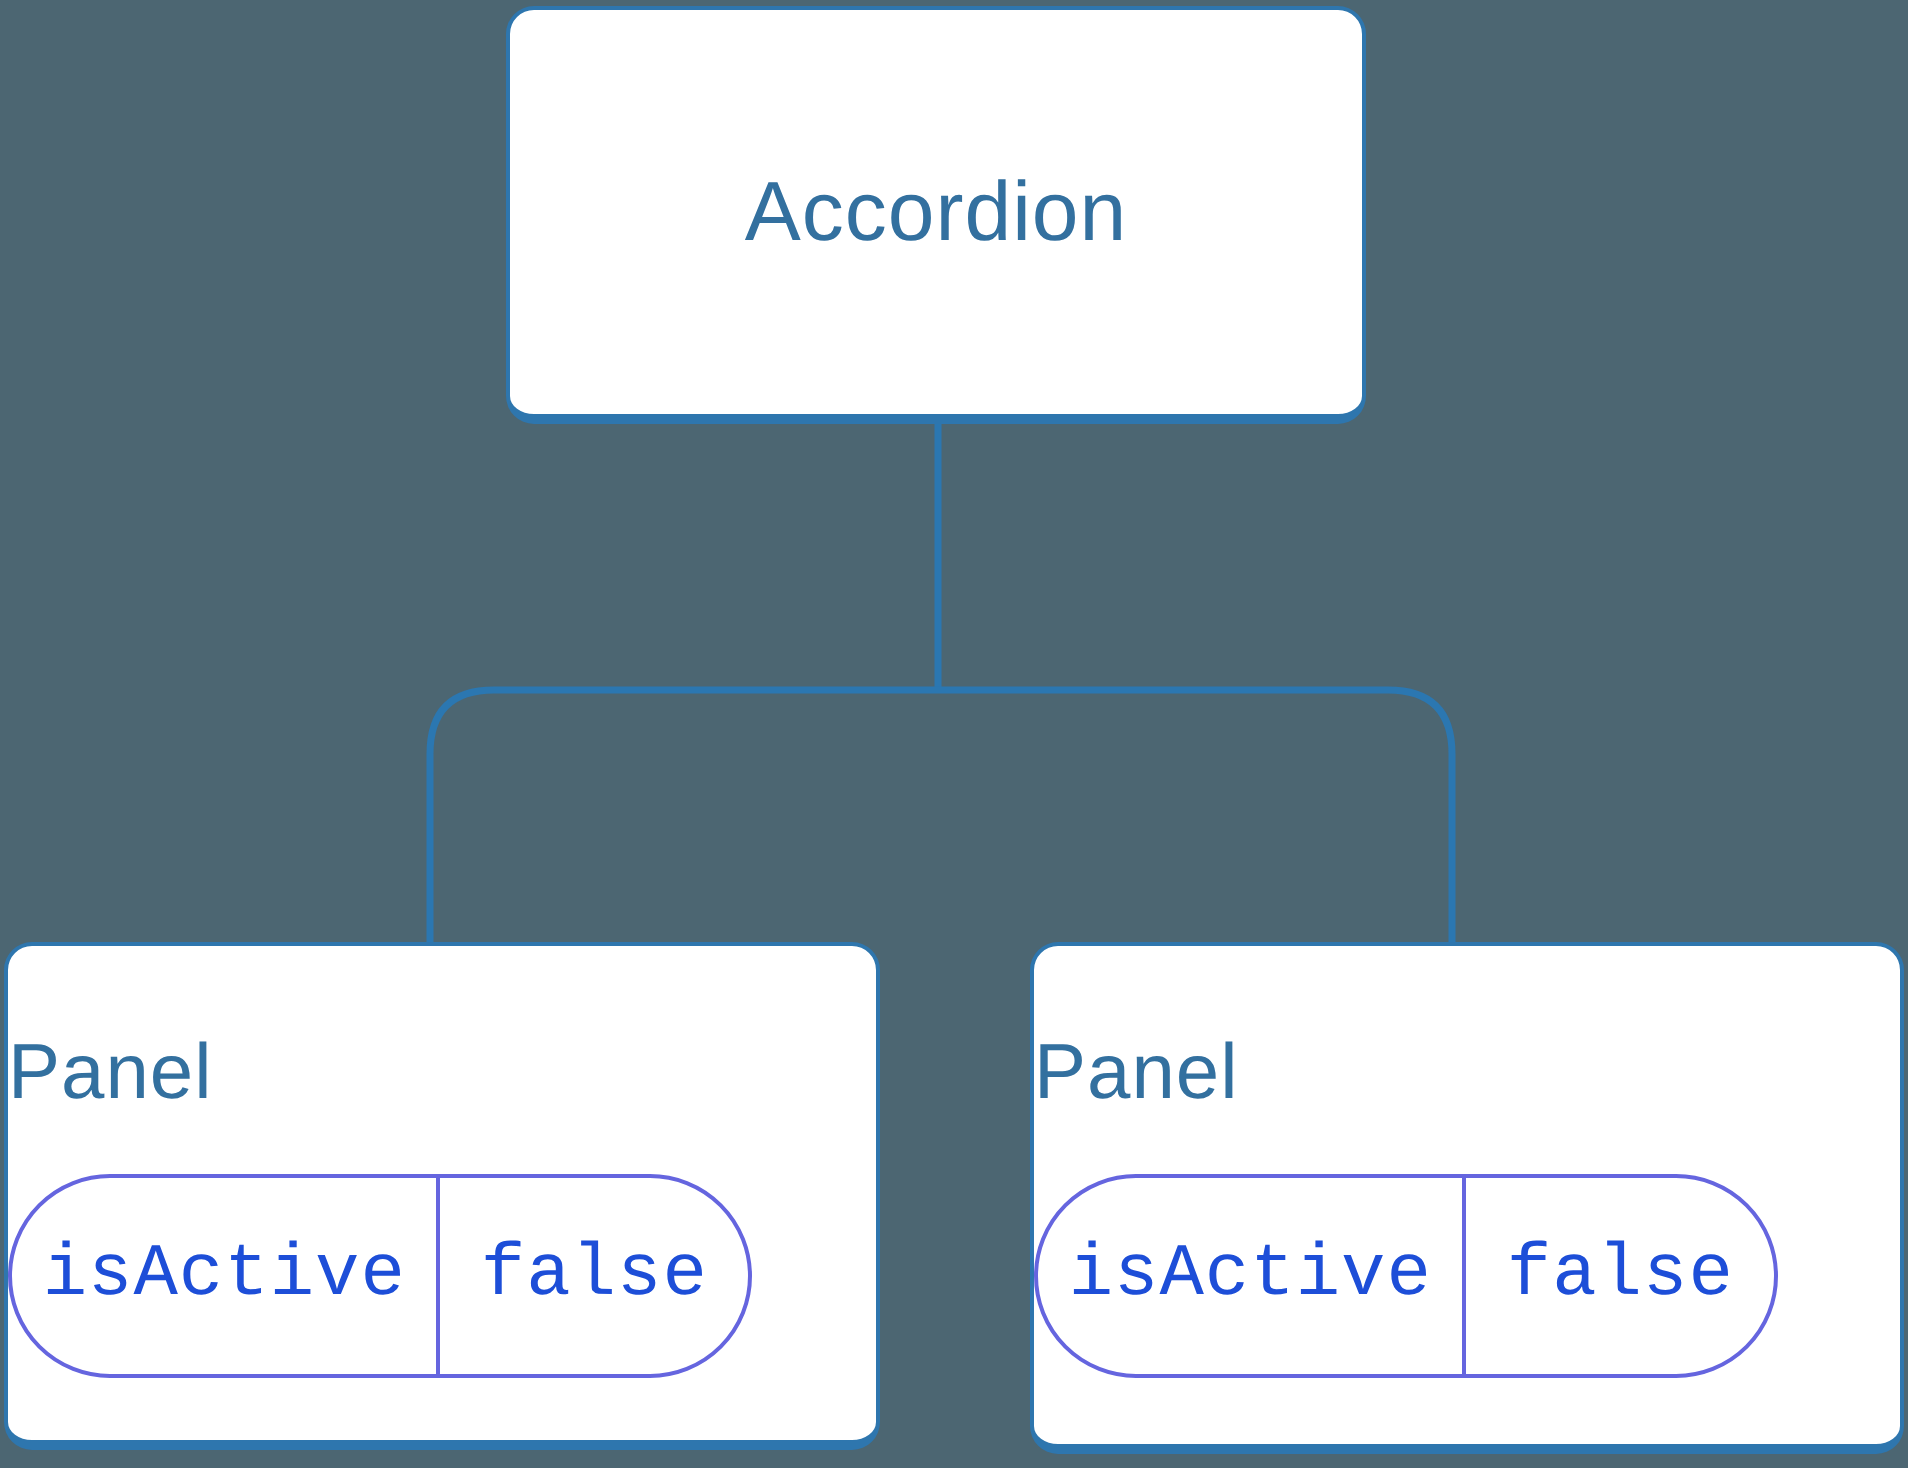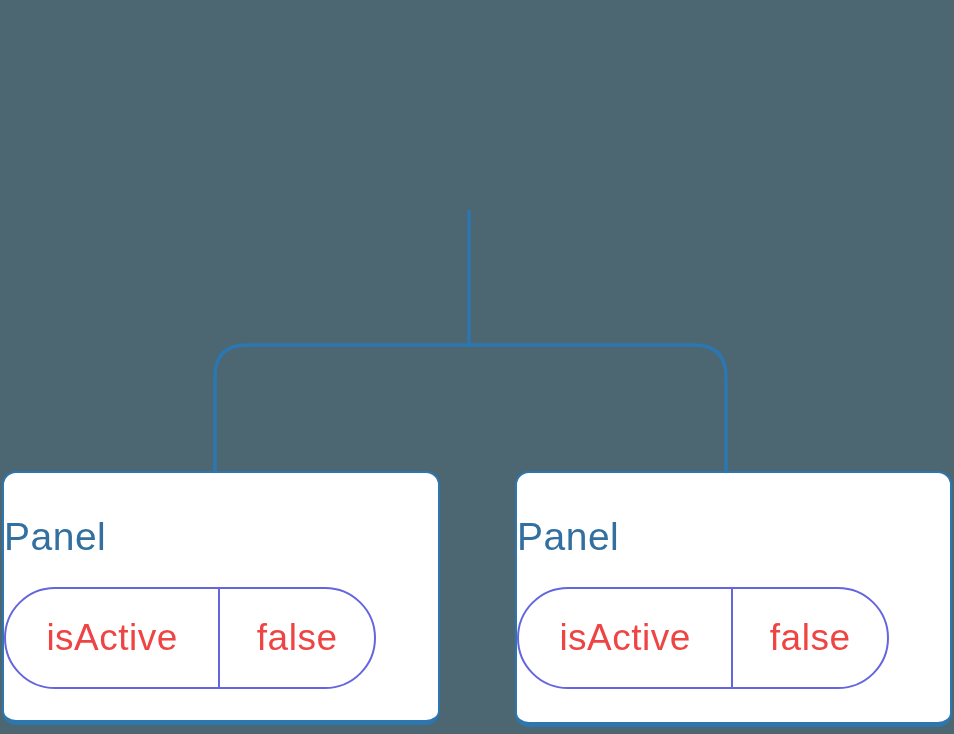--- a/index.html
+++ b/index.html
@@ -66,42 +66,46 @@
     border-radius: 52px;
     box-sizing: border-box;
     display: flex;
     overflow: hidden;
     background: #FFFFFF;
   }
   .state-cell {
     display: flex;
     align-items: center;
     justify-content: center;
-    color: #ef4444;
+    color: #1d4ed8;
     font-size: 37px;
     letter-spacing: 0.5px;
+    font-family: Liberation Mono, monospace;
   }
   .state-key {
     flex: 58 0 0;
     border-right: 2.5px solid #6565DF;
   }
   .state-value {
     flex: 42 0 0;
   }
 </style>
 </head>
 <body>
 
 <div class="canvas">
 
   <svg class="connector-layer" viewBox="0 0 954 734" xmlns="http://www.w3.org/2000/svg">
     <path d="M469 210 V345" fill="none" stroke="#2B77B1" stroke-width="3.5"></path>
     <path d="M215 471 V377 Q215 345 247 345 H694 Q726 345 726 377 V471" fill="none" stroke="#2B77B1" stroke-width="3.5"></path>
   </svg>
 
+  <div class="node node-root">
+    <div class="root-title">Accordion</div>
+  </div>
 
   <div class="node node-panel node-panel-left">
     <div class="panel-title">Panel</div>
     <div class="state-pill">
       <div class="state-cell state-key">isActive</div>
       <div class="state-cell state-value">false</div>
     </div>
   </div>
 
   <div class="node node-panel node-panel-right">

